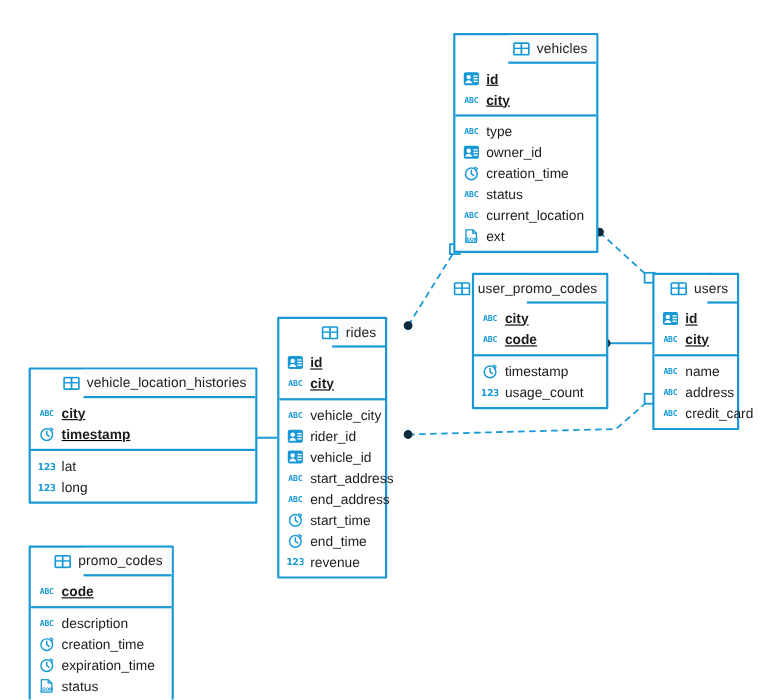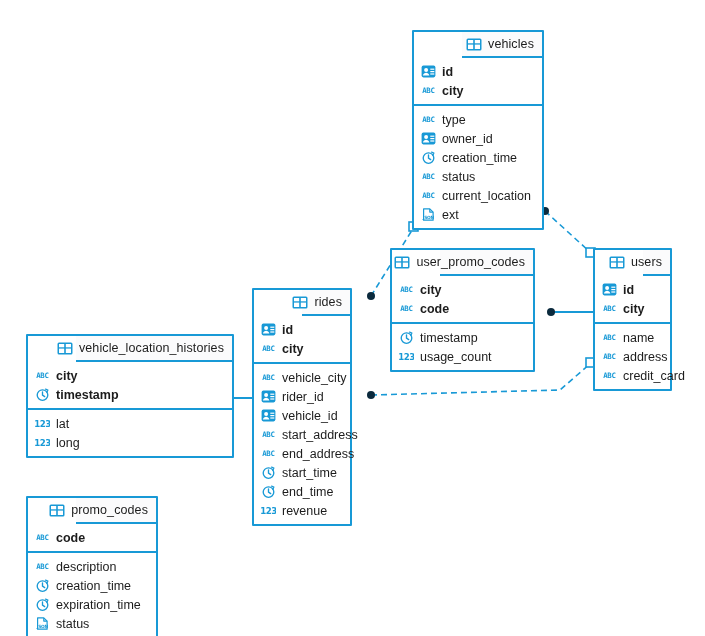--- a/index.html
+++ b/index.html
@@ -57,20 +57,21 @@
     font-size: 12.5px;
     color: #1c1c1c;
     letter-spacing: 0.1px;
   }
 
   .field-group {
     padding: 4px 0 4px 0;
   }
   .field-group.keys {
     border-bottom: 2px solid #1899D6;
+    text-decoration: underline;
   }
 
   .field {
     display: flex;
     align-items: center;
     gap: 6px;
     height: 19px;
     padding: 0 8px 0 7px;
     white-space: nowrap;
   }
@@ -222,21 +223,21 @@
               <svg width="15" height="15" viewBox="0 0 15 15" xmlns="http://www.w3.org/2000/svg">
                 <path d="M2.6 1.9 h6.2 l3.3 3.2 v8.1 h-9.5 z" fill="none" stroke="#1899D6" stroke-width="1.2" stroke-linejoin="round"></path>
                 <path d="M8.8 1.9 v3.2 h3.3" fill="none" stroke="#1899D6" stroke-width="1.2" stroke-linejoin="round"></path>
                 <text x="7.4" y="12.4" font-family="DejaVu Sans, sans-serif" font-size="4.4" font-weight="bold" fill="#1899D6" text-anchor="middle" letter-spacing="-0.25">JSON</text>
               </svg>
             </span>
             <span class="field-name">ext</span>
           </div>
         </div>
       </div>
-      <div class="entity" style="left: 390px; top: 248px; width: 145px;">
+      <div class="entity" style="left: 429px; top: 248px; width: 124px;">
         <div class="entity-header">
           <span class="tbl-icon"><svg width="16" height="13" viewBox="0 0 16 13" xmlns="http://www.w3.org/2000/svg">
               <rect x="0.5" y="0.5" width="15" height="12" rx="1.5" fill="#1899D6"></rect>
               <rect x="2" y="2" width="5.2" height="3.3" fill="#ffffff"></rect>
               <rect x="8.8" y="2" width="5.2" height="3.3" fill="#ffffff"></rect>
               <rect x="2" y="6.6" width="5.2" height="4.4" fill="#ffffff"></rect>
               <rect x="8.8" y="6.6" width="5.2" height="4.4" fill="#ffffff"></rect>
             </svg></span>
           <span class="entity-title">user_promo_codes</span>
         </div>

